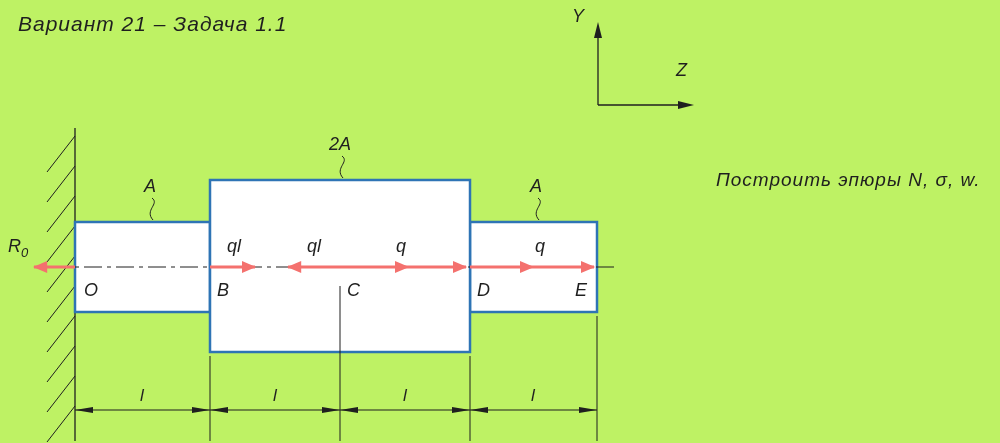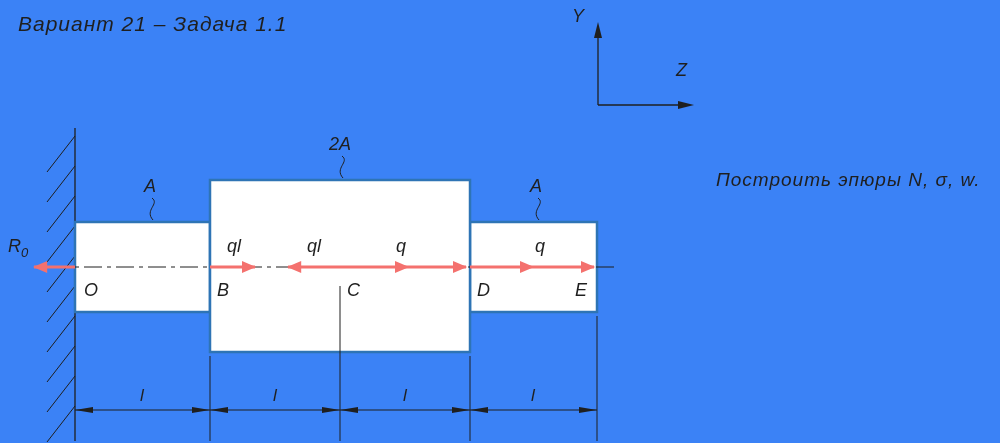--- a/index.html
+++ b/index.html
@@ -1,16 +1,16 @@
 <!DOCTYPE html>
 <html><head>
 <meta charset="utf-8">
 <style>
   html,body{margin:0;padding:0;background:#ffffff;}
-  .stage{position:relative;width:1000px;height:443px;background:#3b82f6;overflow:hidden;
+  .stage{position:relative;width:1000px;height:443px;background:#bef264;overflow:hidden;
          font-family:"Liberation Sans","DejaVu Sans",sans-serif;}
   svg{display:block}
   .txt{font-family:"Liberation Sans","DejaVu Sans",sans-serif;font-style:italic;fill:#1f1f1f;}
   .title-txt{font-size:21px;letter-spacing:1px;}
   .task-txt{font-size:19px;letter-spacing:1px;}
   .lbl{font-size:18px;}
   .small-lbl{font-size:17px;}
   .blue-shape{fill:#ffffff;stroke:#2e74b5;stroke-width:2.5;}
   .blk{stroke:#1f1f1f;stroke-width:1.3;fill:none;}
   .thin-blk{stroke:#1f1f1f;stroke-width:1;fill:none;}

